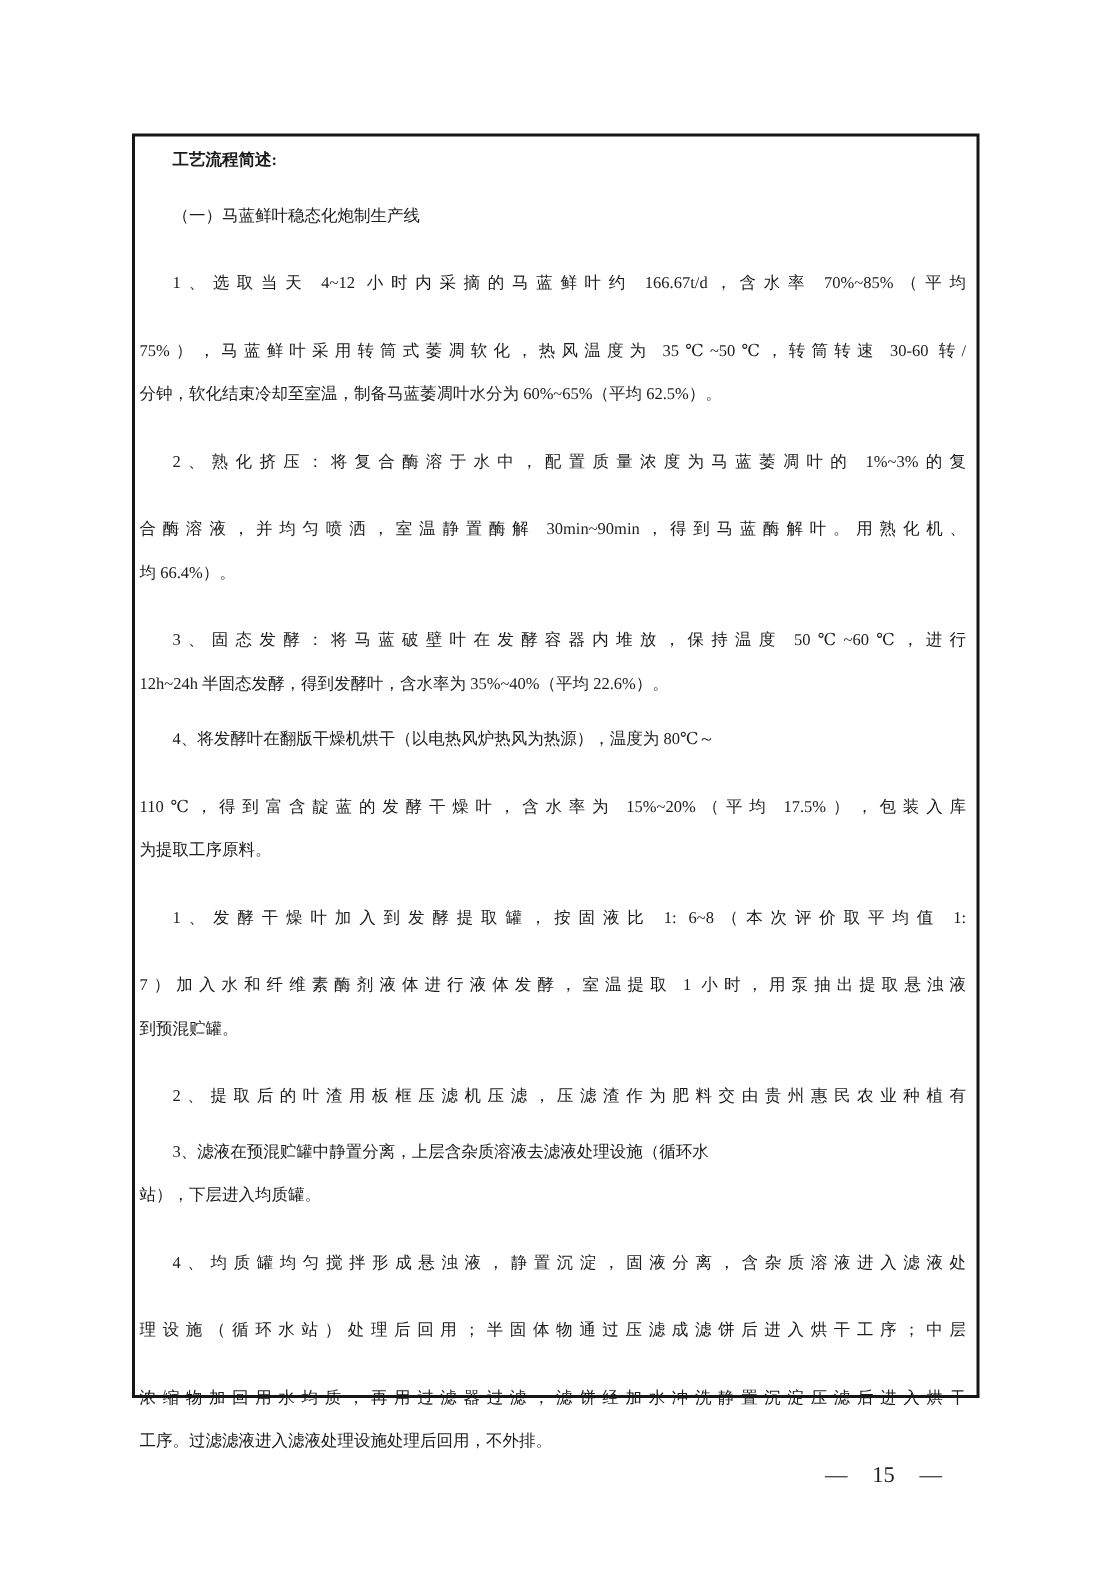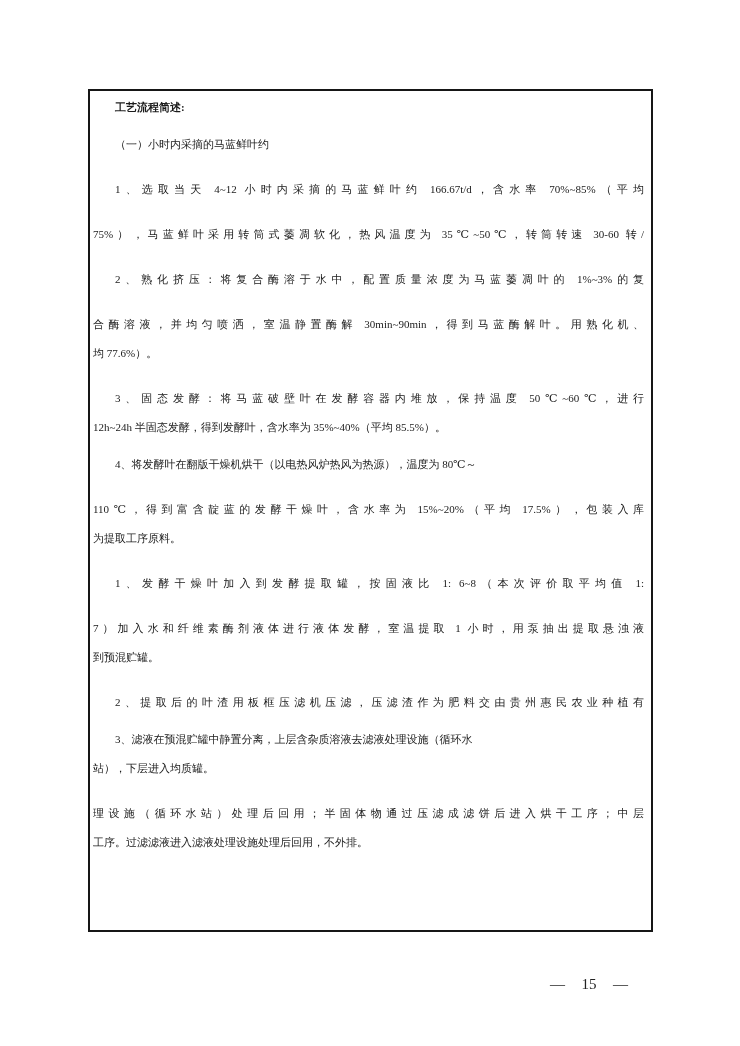--- a/index.html
+++ b/index.html
@@ -57,54 +57,57 @@
 </head>
 <body>
 
 <div class="page">
   <div class="content-box">
     <div>
         <div class="para heading">
           <div class="line first">工艺流程简述:</div>
         </div>
         <div class="para section">
-          <div class="line first">（一）小时内采摘的马蓝鲜叶约</div>
+          <div class="line first">（一）马蓝鲜叶稳态化炮制生产线</div>
         </div>
         <div class="para numbered">
           <div class="line first just">1、选取当天 4~12 小时内采摘的马蓝鲜叶约 166.67t/d，含水率 70%~85%（平均</div>
           <div class="line just">75%），马蓝鲜叶采用转筒式萎凋软化，热风温度为 35℃~50℃，转筒转速 30-60 转/</div>
+          <div class="line">分钟，软化结束冷却至室温，制备马蓝萎凋叶水分为 60%~65%（平均 62.5%）。</div>
         </div>
         <div class="para numbered">
           <div class="line first just">2、熟化挤压：将复合酶溶于水中，配置质量浓度为马蓝萎凋叶的 1%~3%的复</div>
           <div class="line just">合酶溶液，并均匀喷洒，室温静置酶解 30min~90min，得到马蓝酶解叶。用熟化机、</div>
-          <div class="line">均 77.6%）。</div>
+          <div class="line">均 66.4%）。</div>
         </div>
         <div class="para numbered">
           <div class="line first just">3、固态发酵：将马蓝破壁叶在发酵容器内堆放，保持温度 50℃~60℃，进行</div>
-          <div class="line">12h~24h 半固态发酵，得到发酵叶，含水率为 35%~40%（平均 85.5%）。</div>
+          <div class="line">12h~24h 半固态发酵，得到发酵叶，含水率为 35%~40%（平均 22.6%）。</div>
         </div>
         <div class="para numbered">
           <div class="line first">4、将发酵叶在翻版干燥机烘干（以电热风炉热风为热源），温度为 80℃～</div>
           <div class="line just">110℃，得到富含靛蓝的发酵干燥叶，含水率为 15%~20%（平均 17.5%），包装入库</div>
           <div class="line">为提取工序原料。</div>
         </div>
         <div class="para numbered">
           <div class="line first just">1、发酵干燥叶加入到发酵提取罐，按固液比 1: 6~8（本次评价取平均值 1:</div>
           <div class="line just">7）加入水和纤维素酶剂液体进行液体发酵，室温提取 1 小时，用泵抽出提取悬浊液</div>
           <div class="line">到预混贮罐。</div>
         </div>
         <div class="para numbered">
           <div class="line first just">2、提取后的叶渣用板框压滤机压滤，压滤渣作为肥料交由贵州惠民农业种植有</div>
         </div>
         <div class="para numbered">
           <div class="line first">3、滤液在预混贮罐中静置分离，上层含杂质溶液去滤液处理设施（循环水</div>
           <div class="line">站），下层进入均质罐。</div>
         </div>
         <div class="para numbered">
+          <div class="line first just">4、均质罐均匀搅拌形成悬浊液，静置沉淀，固液分离，含杂质溶液进入滤液处</div>
           <div class="line just">理设施（循环水站）处理后回用；半固体物通过压滤成滤饼后进入烘干工序；中层</div>
+          <div class="line just">浓缩物加回用水均质，再用过滤器过滤，滤饼经加水冲洗静置沉淀压滤后进入烘干</div>
           <div class="line">工序。过滤滤液进入滤液处理设施处理后回用，不外排。</div>
         </div>
       </div>
   </div>
   <div class="page-footer">
     <span>—</span>
     <span>15</span>
     <span>—</span>
   </div>
 </div>

